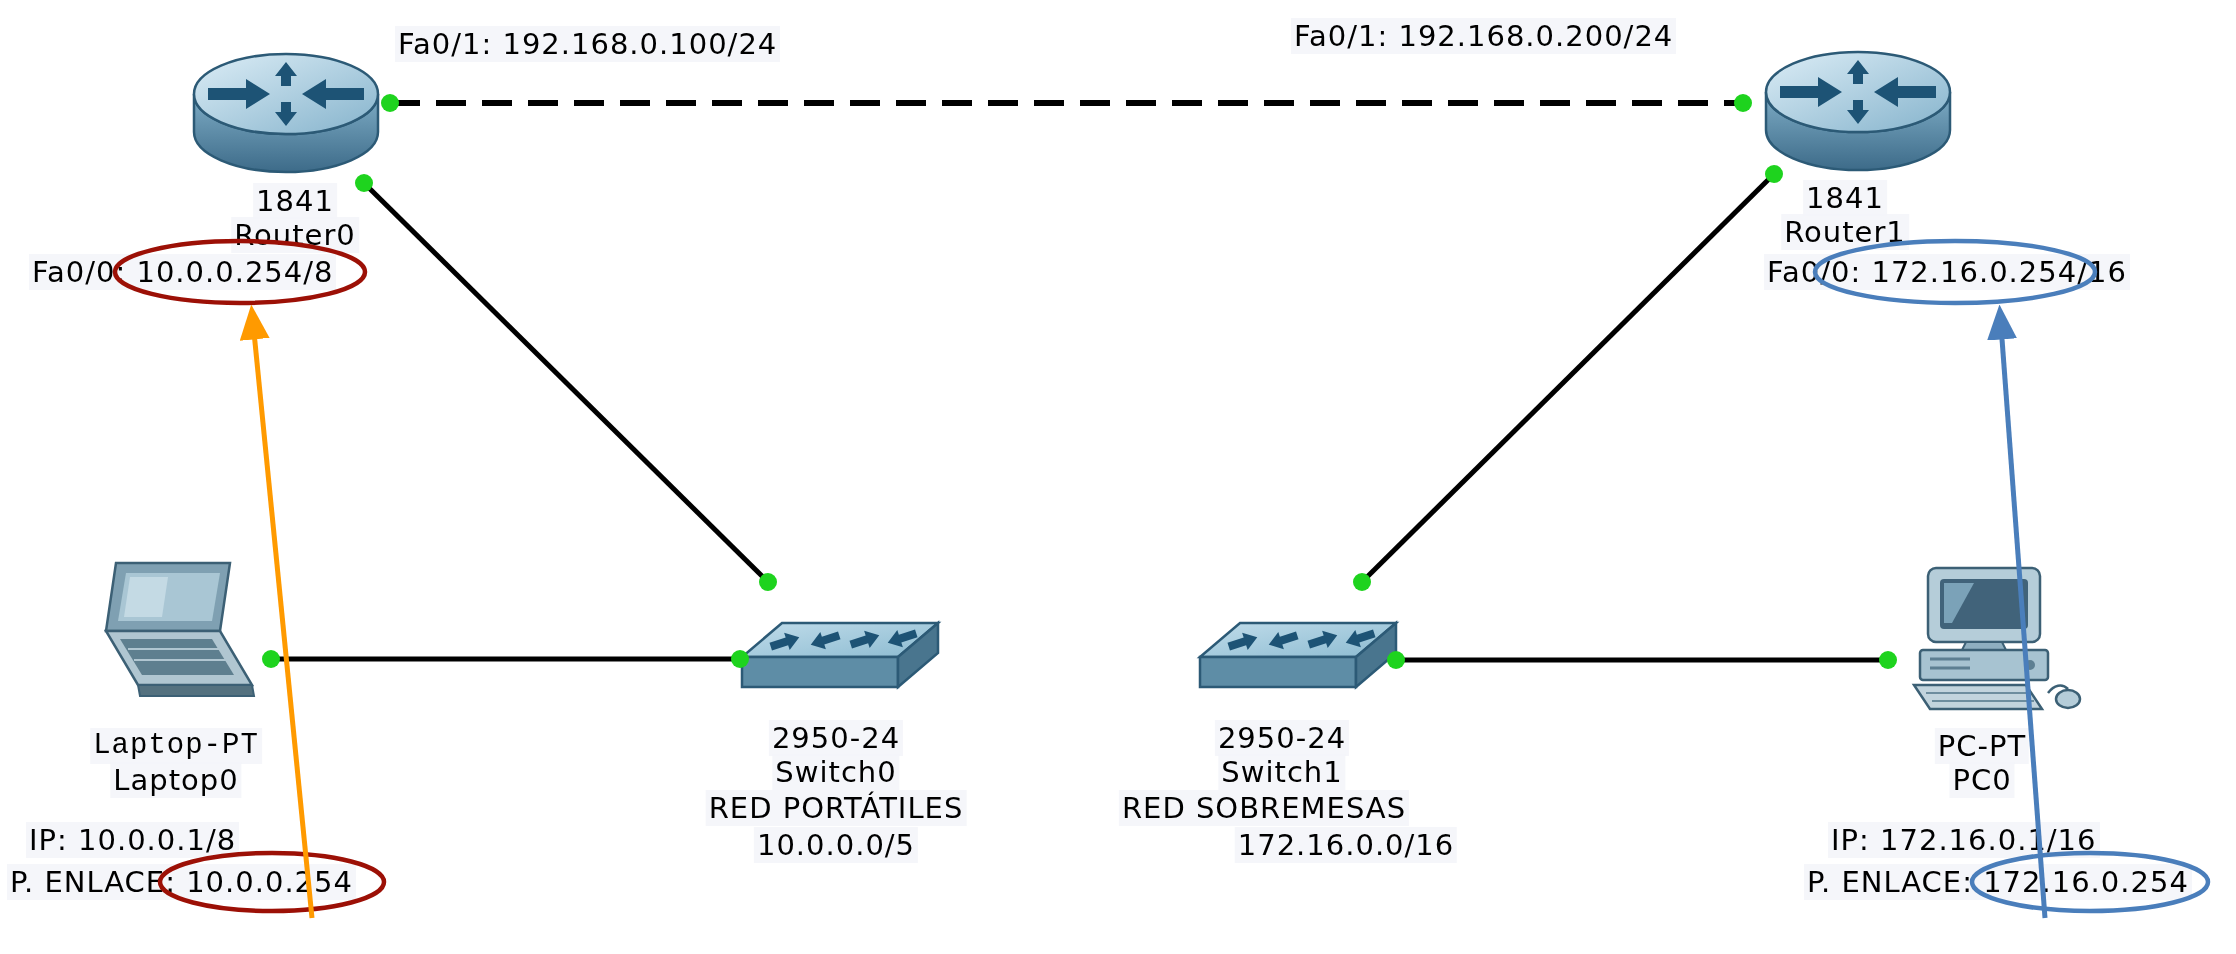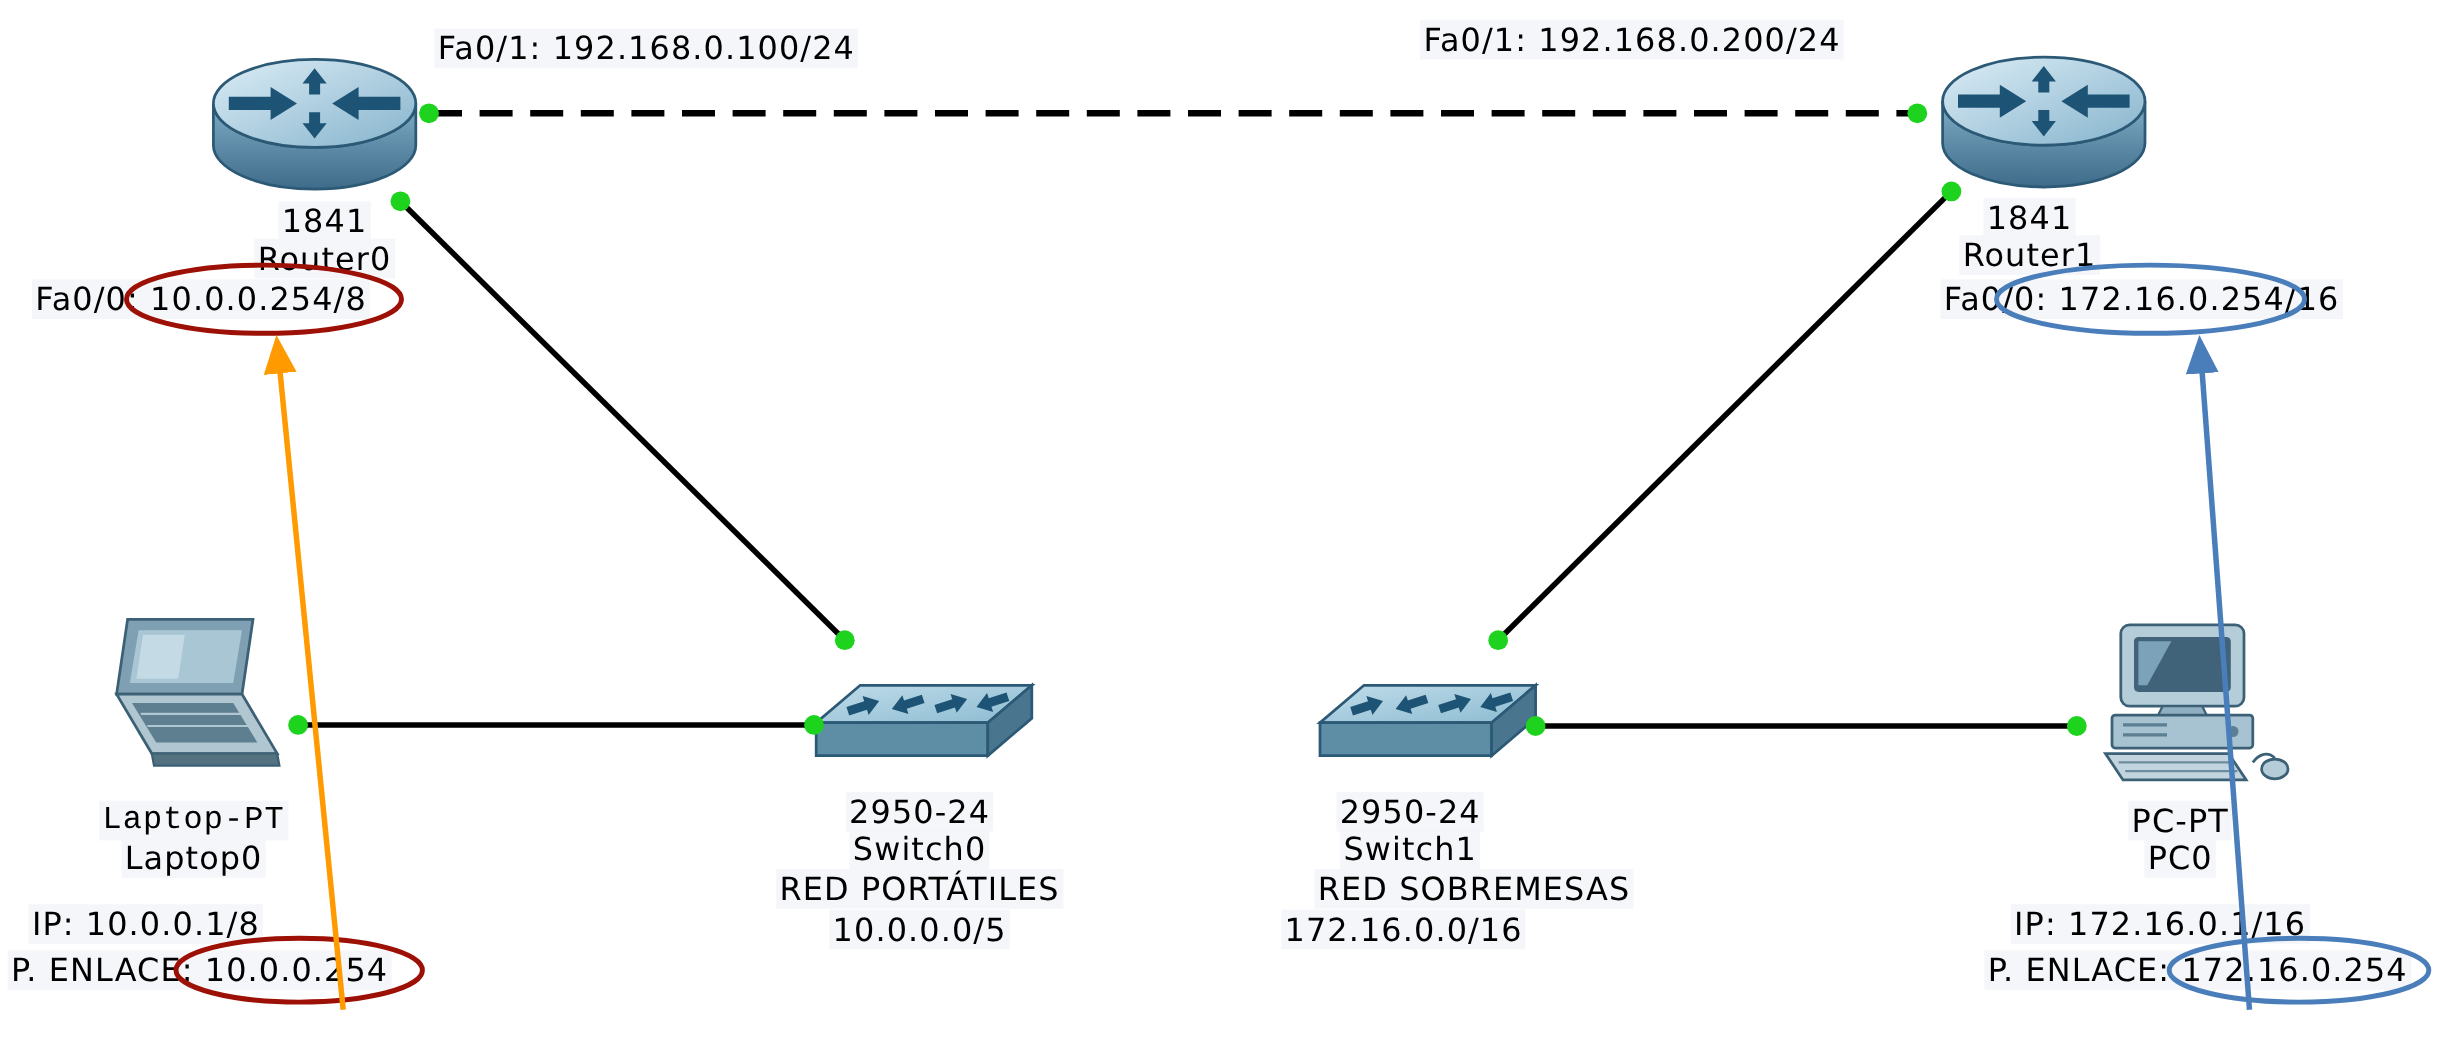--- a/index.html
+++ b/index.html
@@ -145,22 +145,22 @@
 <div class="lbl center" style="left:1845px; top:214px;">Router1</div>
 <div class="lbl" style="left:1720px; top:254px;margin-left:44px;">Fa0/0: 172.16.0.254/16</div>
 
 <div class="lbl center" style="left:836px; top:720px;">2950-24</div>
 <div class="lbl center" style="left:836px; top:754px;">Switch0</div>
 <div class="lbl center" style="left:836px; top:790px;">RED PORTÁTILES</div>
 <div class="lbl center" style="left:836px; top:827px;">10.0.0.0/5</div>
 
 <div class="lbl center" style="left:1282px; top:720px;">2950-24</div>
 <div class="lbl center" style="left:1282px; top:754px;">Switch1</div>
-<div class="lbl center" style="left:1340px; top:790px;">RED SOBREMESAS</div>
-<div class="lbl center" style="left:1276px; top:827px;text-align:center;">172.16.0.0/16</div>
+<div class="lbl center" style="left:1264px; top:790px;">RED SOBREMESAS</div>
+<div class="lbl center" style="left:1346px; top:827px;text-align:center;">172.16.0.0/16</div>
 
 <div class="lbl center" style="left:176px; top:728px;font-family:Liberation Mono, monospace;">Laptop-PT</div>
 <div class="lbl center" style="left:176px; top:762px;">Laptop0</div>
 <div class="lbl" style="left:26px; top:822px;">IP: 10.0.0.1/8</div>
 <div class="lbl" style="left:7px; top:864px;">P. ENLACE: 10.0.0.254</div>
 
 <div class="lbl center" style="left:1982px; top:728px;">PC-PT</div>
 <div class="lbl center" style="left:1982px; top:762px;">PC0</div>
 <div class="lbl" style="left:1828px; top:822px;">IP: 172.16.0.1/16</div>
 <div class="lbl" style="left:1804px; top:864px;">P. ENLACE: 172.16.0.254</div>

